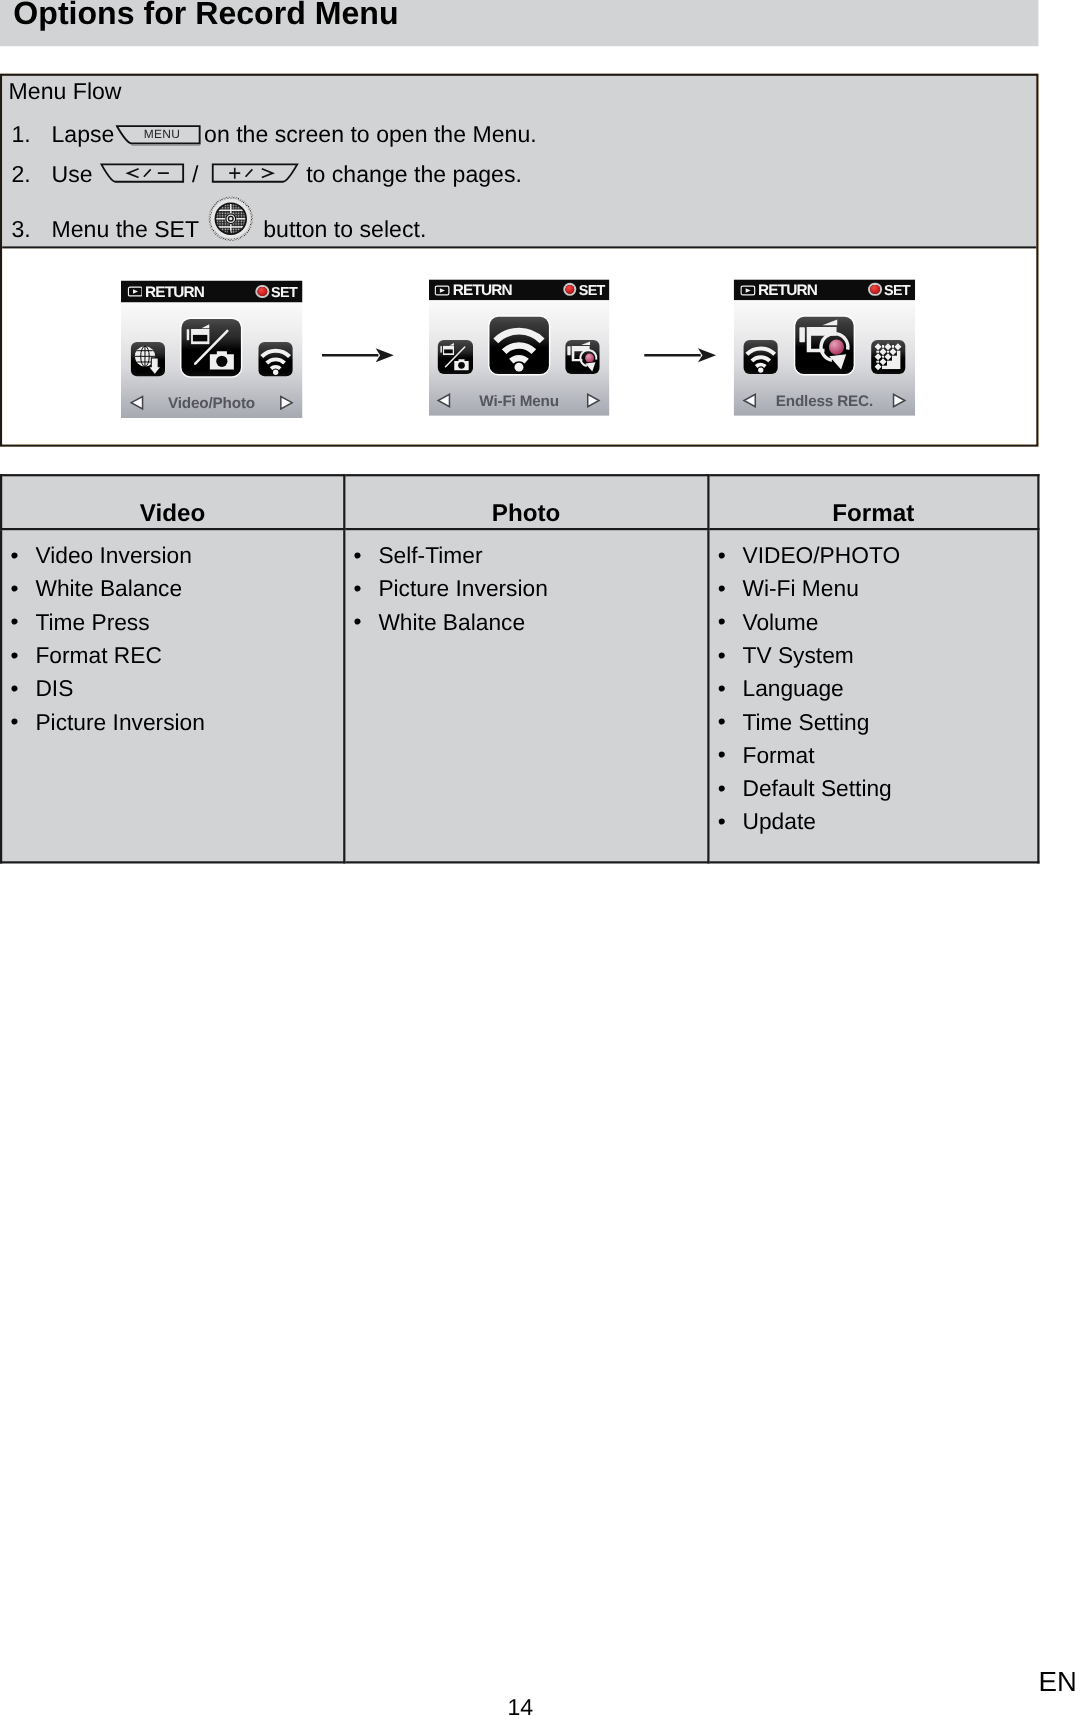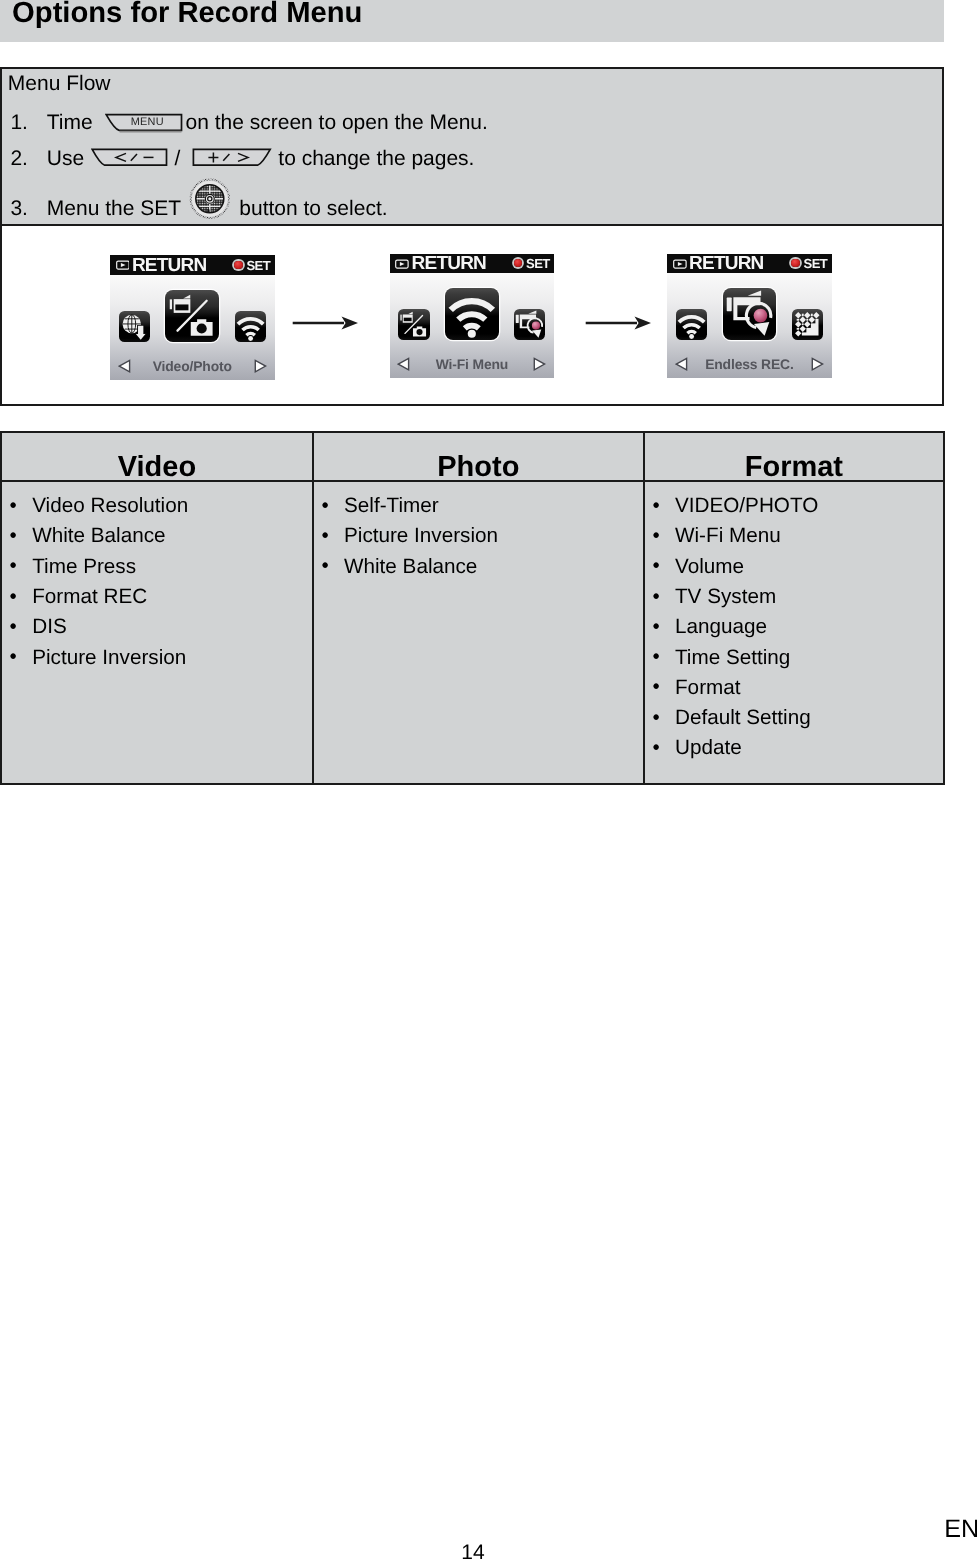--- a/index.html
+++ b/index.html
@@ -25,21 +25,21 @@
   .step .slash{position:absolute;left:172.5px;top:0;}
   .btn-menu{position:absolute;left:102.9px;top:0.4px;}
   .btn-left{position:absolute;left:89.1px;top:0.1px;}
   .btn-right{position:absolute;left:190.1px;top:0.3px;}
   .setdial{position:absolute;left:186.5px;top:-20.2px;width:41.6px;height:41.6px;}
 
   
   .screen{position:absolute;width:164.5px;height:124.5px;overflow:hidden;}
   .scr-bar{position:relative;height:19.5px;background:#0c0c0c;}
   .ret-ico{position:absolute;left:5.6px;top:5.1px;width:13.8px;height:10.1px;}
-  .ret-txt{position:absolute;left:21.9px;top:3.7px;font-size:19px;font-weight:bold;color:#f5f5f5;letter-spacing:-0.78px;line-height:13px;}
+  .ret-txt{position:absolute;left:21.9px;top:3.7px;font-size:14px;font-weight:bold;color:#f5f5f5;letter-spacing:-0.78px;line-height:13px;}
   .set-dot{position:absolute;left:124.1px;top:5.2px;width:8.6px;height:8.6px;border-radius:50%;
            background:radial-gradient(circle at 40% 33%, #f04a4a 0%, #cc2020 55%, #8e1414 100%);
            box-shadow:0 0 0 1.9px #c9c9c9;}
   .set-txt{position:absolute;left:136.4px;top:3.7px;font-size:13.1px;font-weight:bold;color:#f5f5f5;letter-spacing:-0.6px;line-height:13px;}
   .scr-body{position:relative;height:105px;background:linear-gradient(to bottom,#fafafa 0%,#ededee 27%,#d9dadd 56%,#b8bac1 84%,#a7a9b1 100%);}
 
   .tile{position:absolute;border-radius:5.5px;
         background:linear-gradient(to bottom,#4b4b4b 0%,#3a3a3a 12%,#2a2a2a 32%,#151515 44%,#000 54%,#000 88%,#0e0e0e 100%);}
   .tile.center{left:55.4px;top:15.2px;width:53.6px;height:52px;border-radius:8px;
         box-shadow:0 0 0 1.3px rgba(255,255,255,0.92);}
@@ -51,21 +51,21 @@
 
   .nav-l,.nav-r{position:absolute;top:83.8px;width:12.9px;height:14.2px;}
   .nav-l{left:7.7px;}
   .nav-r{left:143.7px;}
   .cap{position:absolute;left:0;top:84.3px;width:164.5px;text-align:center;font-size:13.9px;font-weight:bold;color:#55565d;line-height:15px;letter-spacing:-0.15px;}
   .flowarrow{position:absolute;}
 
   
   .tbl{position:absolute;left:0;top:431px;width:944px;border-collapse:collapse;table-layout:fixed;}
   .tbl td,.tbl th{border:2.4px solid #1a1a1a;background:#d1d3d4;padding:0;}
-  .tbl th{height:47.6px;box-sizing:border-box;font-size:29px;font-weight:bold;text-align:center;vertical-align:middle;line-height:26px;padding-top:21px;}
+  .tbl th{height:47.6px;box-sizing:border-box;font-size:22px;font-weight:bold;text-align:center;vertical-align:middle;line-height:26px;padding-top:21px;}
   .tbl td{vertical-align:top;height:301.3px;}
   .bullets{margin:0;padding:9.1px 0 0 0;list-style:none;}
   .bullets li{font-size:20.7px;line-height:30.3px;padding-left:30.2px;position:relative;}
   .bullets li:before{content:"\2022";position:absolute;left:7.6px;top:-0.4px;}
 
   
   .pagenum{position:absolute;left:0;top:1541.5px;width:946px;text-align:center;font-size:21px;line-height:21px;}
   .enlabel{position:absolute;left:944.2px;top:1517.3px;font-size:25.2px;line-height:25px;white-space:nowrap;}
 </style>
 </head>
@@ -75,21 +75,21 @@
   <div class="header-band">
     <div class="header-title">Options for Record Menu</div>
   </div>
 
   <div class="flowbox">
     <div class="flow-top">
       <div class="mf-label">Menu Flow</div>
 
       <div class="step" style="top:43.8px">
         <span class="num">1.</span>
-        <span class="txt">Time</span>
+        <span class="txt">Lapse</span>
         <svg class="btn-menu" width="80" height="22" viewBox="0 0 80 22">
           <path d="M1.2 1.6 L76.5 1.6 L76.5 17.4 L14.2 17.4 Q9.5 16.2 1.2 1.6 Z" fill="#d4d5d7" stroke="#111" stroke-width="1.7" stroke-linejoin="miter"></path>
           <path d="M14.6 18.6 L76.5 18.6" stroke="#8b8b8b" stroke-width="1.6" fill="none"></path>
           <text x="42.3" y="12.3" font-family="'Liberation Sans',sans-serif" font-size="10.9" fill="#262626" text-anchor="middle" letter-spacing="0.25">MENU</text>
         </svg>
         <span class="txt2" style="left:183.5px">on the screen to open the Menu.</span>
       </div>
 
       <div class="step" style="top:79.5px">
         <span class="num">2.</span>
@@ -378,21 +378,21 @@
       </colgroup>
     <tbody>
         <tr>
       <th>Video</th>
       <th>Photo</th>
       <th>Format</th>
     </tr>
     <tr>
       <td>
             <ul class="bullets">
-              <li>Video Resolution</li>
+              <li>Video Inversion</li>
               <li>White Balance</li>
               <li>Time Press</li>
               <li>Format REC</li>
               <li>DIS</li>
               <li>Picture Inversion</li>
             </ul>
           </td>
       <td>
             <ul class="bullets">
               <li>Self-Timer</li>

